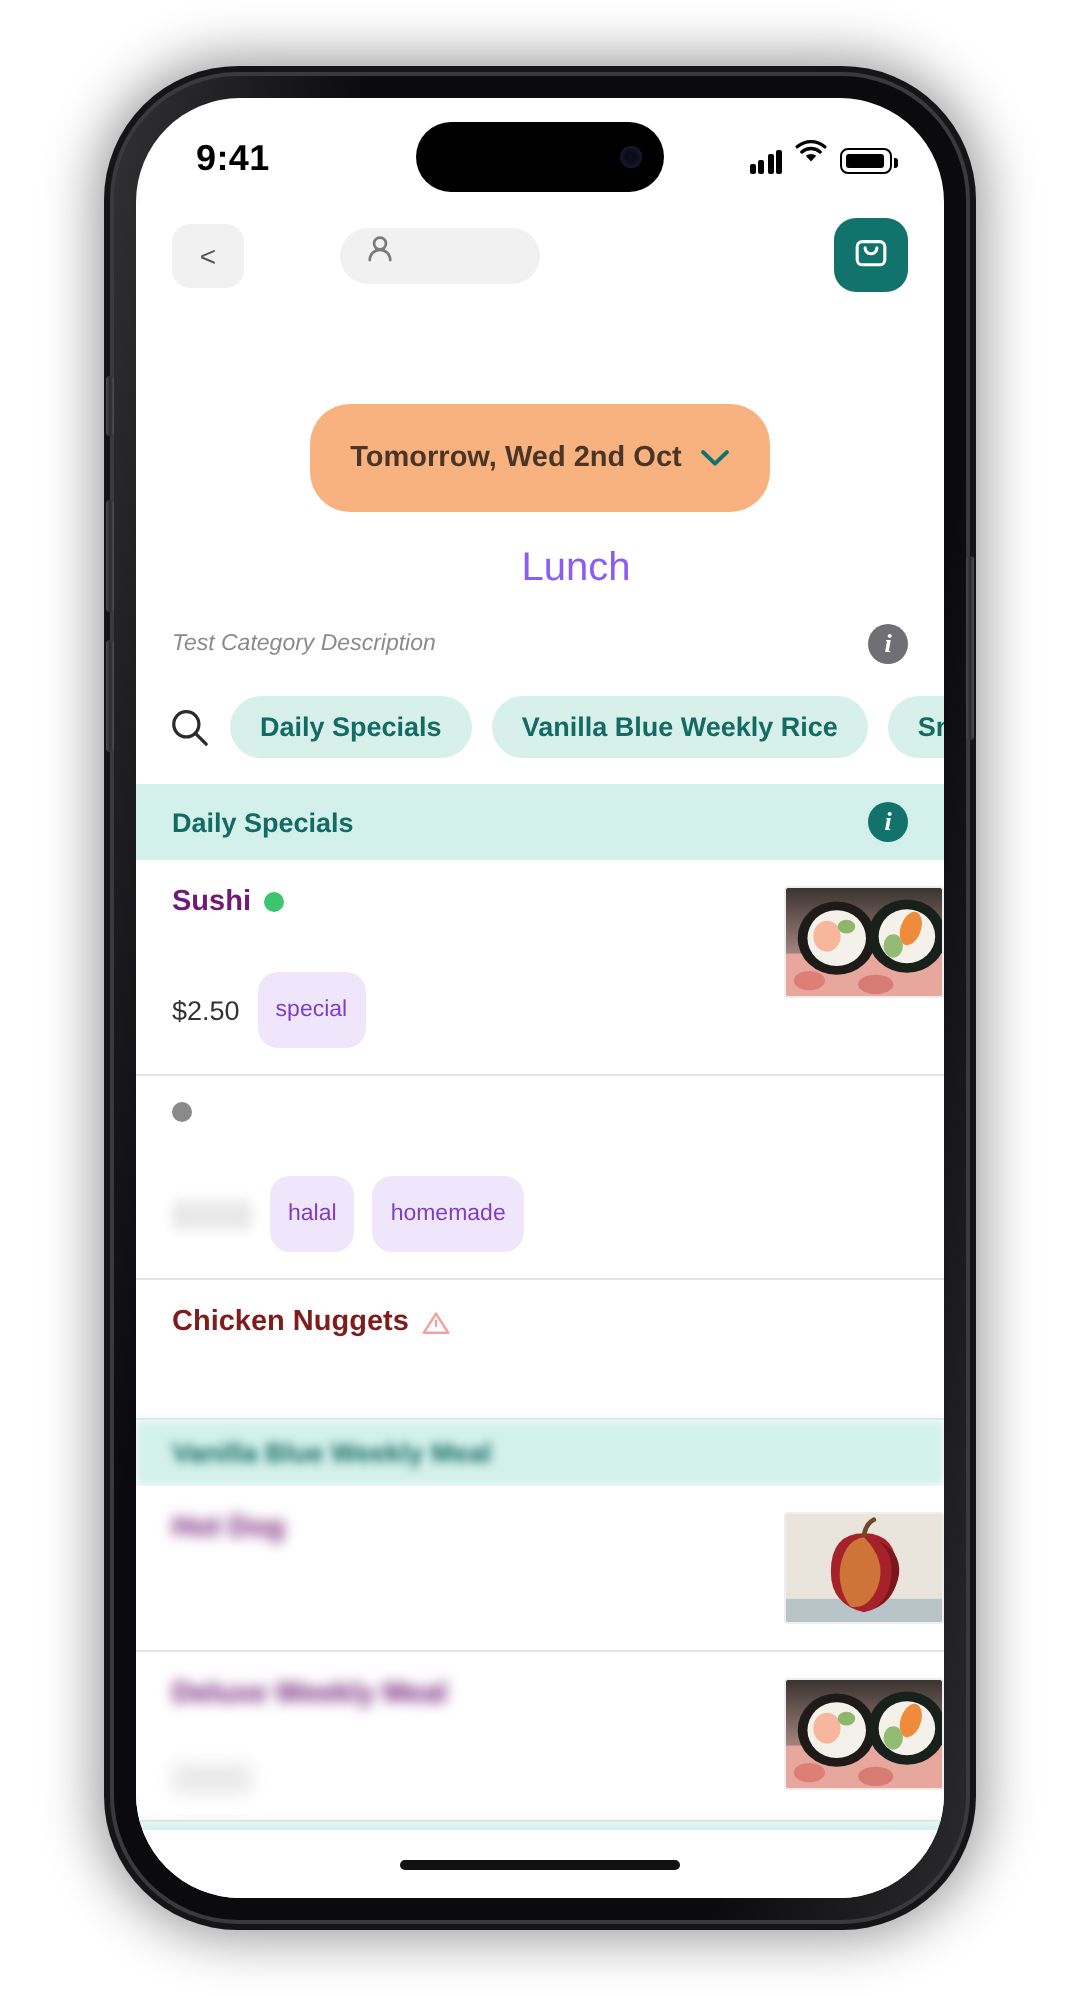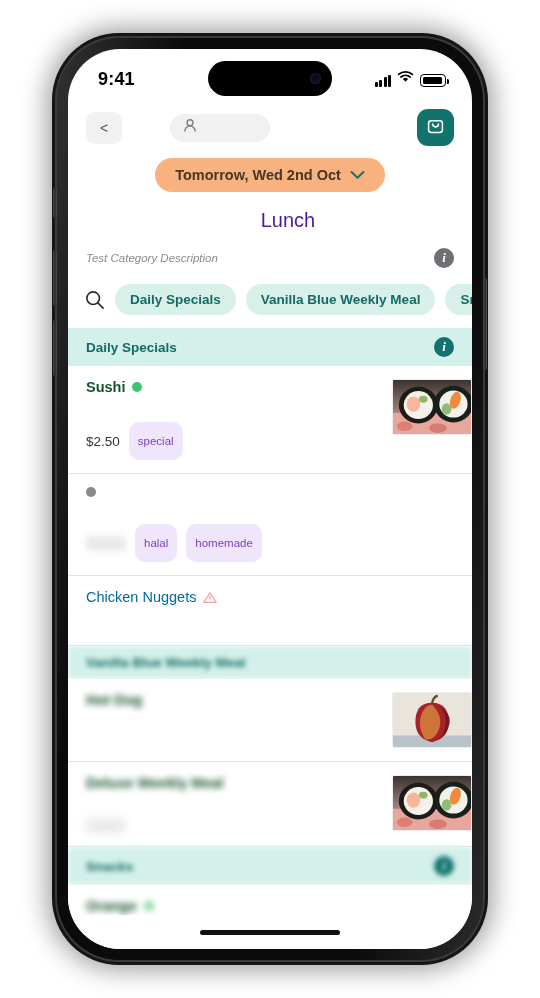--- a/index.html
+++ b/index.html
@@ -164,36 +164,37 @@
     display: flex; align-items: center; justify-content: center;
     cursor: pointer;
   }
 
   
   #date-row { display: flex; justify-content: center; margin-top: 12px; flex: 0 0 auto; }
   #date-pill {
     background: #f7b27f;
     color: #4a3526;
     border-radius: 20px;
-    padding: 9px 20px;
+    padding: 19px 20px;
     font-size: 14.5px;
     font-weight: bold;
     display: flex;
     align-items: center;
     gap: 9px;
     cursor: pointer;
     border: none;
+    margin-top: 44px;
   }
   #chevron-down { color: #11736c; display: flex; }
 
   
   #page-title {
     text-align: center;
     font-size: 20px;
-    color: #4c1d95;
+    color: #8b5cf6;
     margin-top: 17px;
     font-weight: normal;
     flex: 0 0 auto;
     padding-left: 36px;
   }
   #desc-row {
     display: flex;
     align-items: center;
     justify-content: space-between;
     padding: 16px 18px 0 18px;
@@ -271,23 +272,23 @@
     cursor: pointer;
     position: relative;
   }
   .item-text { flex: 1 1 auto; padding-right: 10px; }
   .item-name-row {
     display: flex;
     align-items: center;
     gap: 7px;
     font-size: 14.5px;
     font-weight: bold;
-    color: #14532d;
-  }
-  .item-name-row.muted { color: #0369a1; font-weight: normal; }
+    color: #701a75;
+  }
+  .item-name-row.muted { color: #7f1d1d; font-weight: bold; }
   .diet-dot { width: 10px; height: 10px; border-radius: 50%; flex: 0 0 auto; }
   .warn-tri { display: flex; flex: 0 0 auto; }
   .item-meta-row {
     display: flex;
     align-items: center;
     gap: 9px;
     margin-top: 27px;
   }
   .price { font-size: 13.5px; color: #333; }
   .price.blurred {
@@ -416,21 +417,21 @@
 
     <div id="filter-row">
       <span id="search-icon-btn">
         <svg width="21" height="21" viewBox="0 0 22 22">
           <circle cx="9.6" cy="9.6" r="6.6" stroke="#2b2b2b" stroke-width="1.7" fill="none"></circle>
           <path d="M14.5 14.5 L20 20" stroke="#2b2b2b" stroke-width="1.7" stroke-linecap="round"></path>
         </svg>
       </span>
       <div id="chips-scroll">
           <button class="chip">Daily Specials</button>
-          <button class="chip">Vanilla Blue Weekly Meal</button>
+          <button class="chip">Vanilla Blue Weekly Rice</button>
           <button class="chip">Snacks</button>
         </div>
     </div>
 
     <div id="menu-list">
         <div class="section-header">
           <div class="section-title">Daily Specials</div>
           <div class="info-circle section-info-icon">i</div>
         </div>
         <div class="menu-item">

